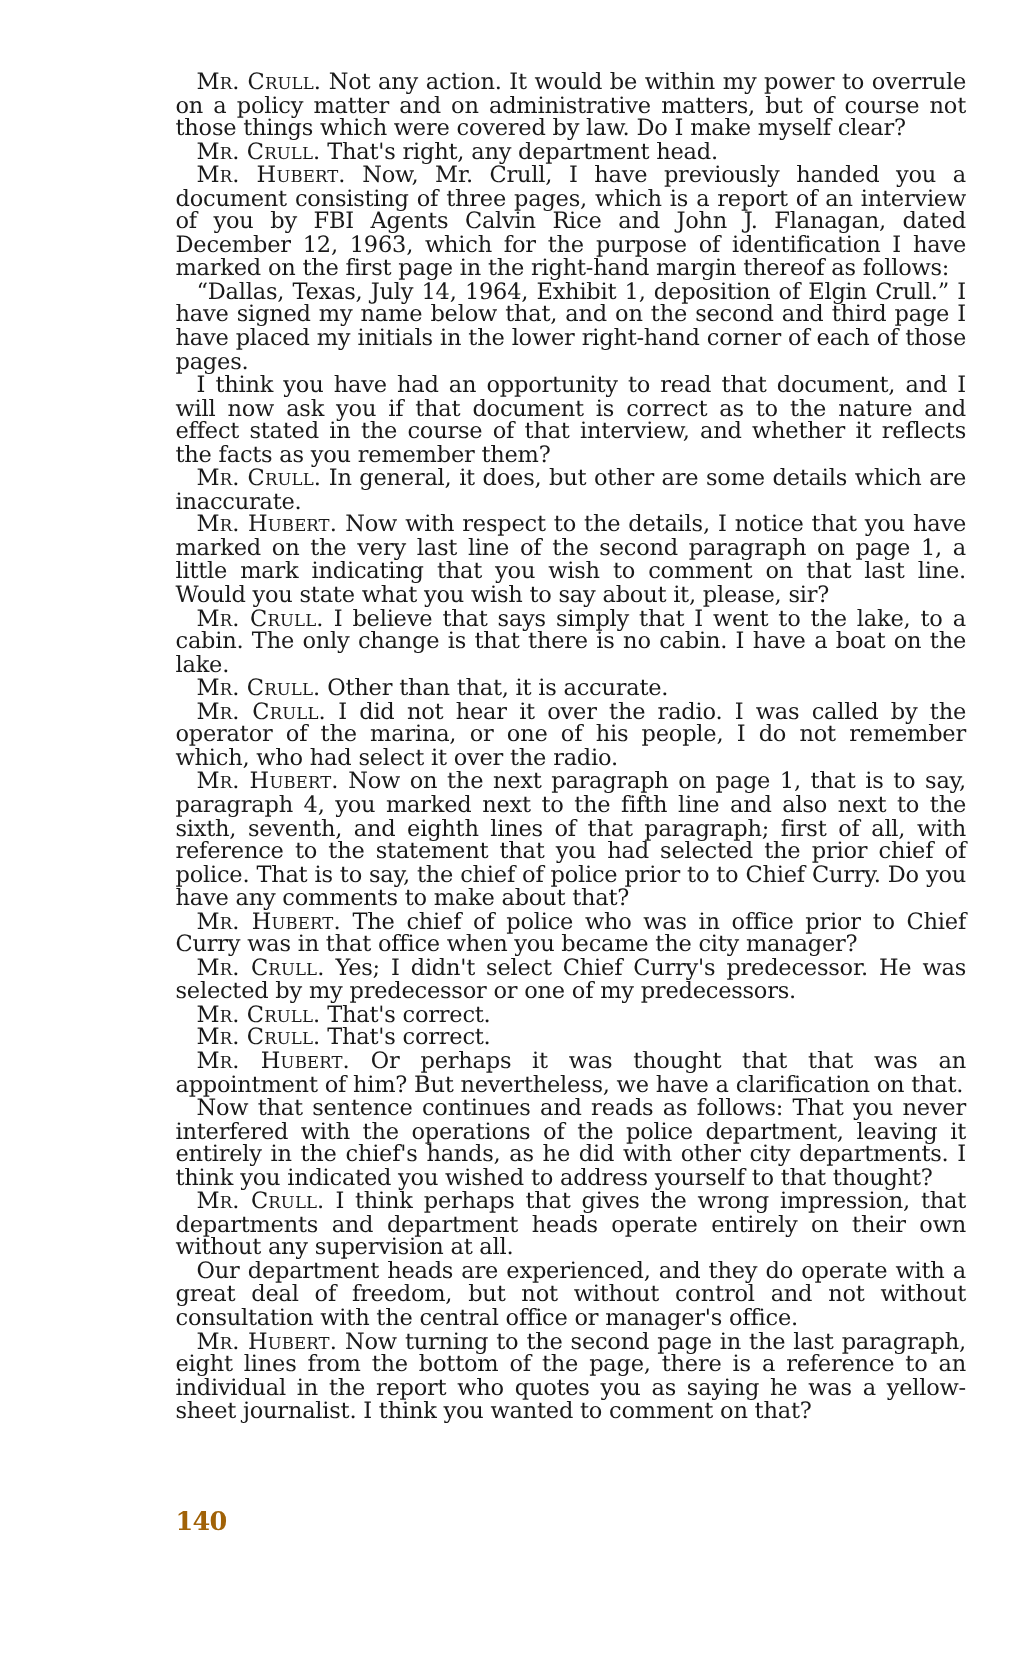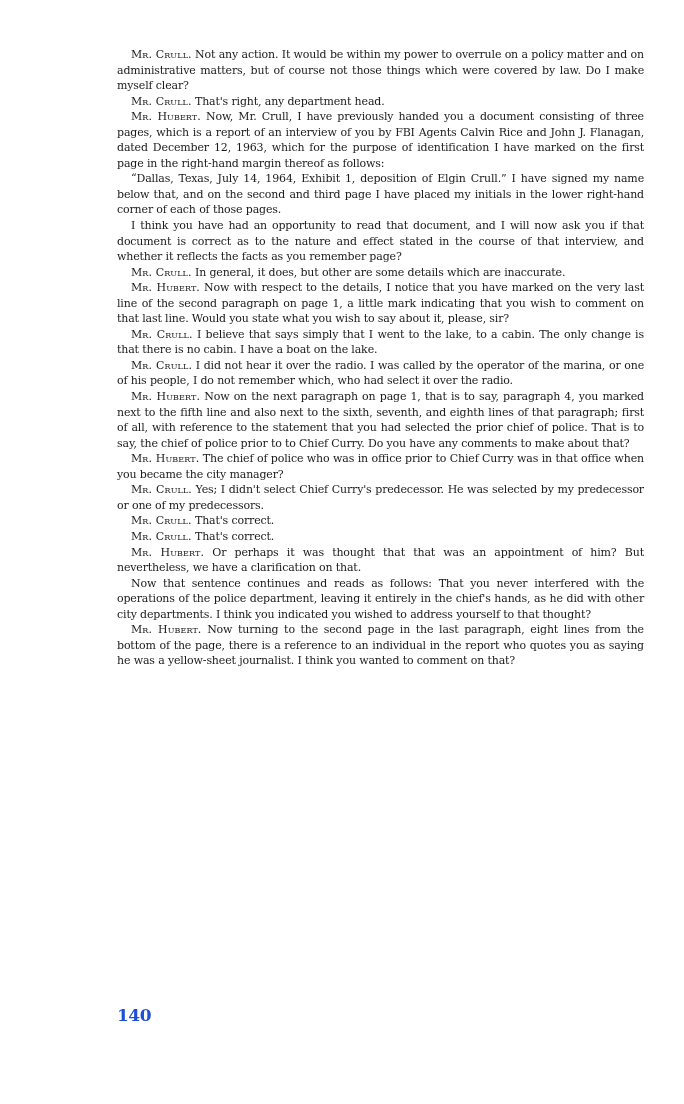--- a/index.html
+++ b/index.html
@@ -16,58 +16,61 @@
       color: #1a1a1a;
     }
     .page {
       position: absolute;
       left: 117px;
       top: 47px;
       width: 527px;
     }
     .para {
       margin: 0;
-      font-size: 11px;
+      font-size: 15px;
       line-height: 15.55px;
       text-align: justify;
       text-indent: 14px;
       letter-spacing: -0.15px;
       word-spacing: 0px;
     }
     .speaker {
       font-variant: small-caps;
       letter-spacing: 0.1px;
     }
     .page-number {
       position: absolute;
       left: 117px;
       top: 1005px;
       font-size: 17px;
       font-weight: bold;
       font-family: "DejaVu Serif", "Liberation Serif", serif;
       letter-spacing: -0.5px;
-      color: #1d4ed8;
+      color: #a16207;
     }
   </style>
 </head>
 <body>
 
 <div class="page">
   <p class="para"><span class="speaker">Mr. Crull.</span><span> Not any action.  It would be within my power to overrule on a policy matter and on administrative matters, but of course not those things which were covered by law.  Do I make myself clear?</span></p>
   <p class="para"><span class="speaker">Mr. Crull.</span><span> That's right, any department head.</span></p>
   <p class="para"><span class="speaker">Mr. Hubert.</span><span> Now, Mr. Crull, I have previously handed you a document consisting of three pages, which is a report of an interview of you by FBI Agents Calvin Rice and John J. Flanagan, dated December 12, 1963, which for the purpose of identification I have marked on the first page in the right-hand margin thereof as follows:</span></p>
   <p class="para"><span class="speaker"></span><span>“Dallas, Texas, July 14, 1964, Exhibit 1, deposition of Elgin Crull.”  I have signed my name below that, and on the second and third page I have placed my initials in the lower right-hand corner of each of those pages.</span></p>
-  <p class="para"><span class="speaker"></span><span>I think you have had an opportunity to read that document, and I will now ask you if that document is correct as to the nature and effect stated in the course of that interview, and whether it reflects the facts as you remember page?</span></p>
+  <p class="para"><span class="speaker"></span><span>I think you have had an opportunity to read that document, and I will now ask you if that document is correct as to the nature and effect stated in the course of that interview, and whether it reflects the facts as you remember them?</span></p>
   <p class="para"><span class="speaker">Mr. Crull.</span><span> In general, it does, but other are some details which are inaccurate.</span></p>
   <p class="para"><span class="speaker">Mr. Hubert.</span><span> Now with respect to the details, I notice that you have marked on the very last line of the second paragraph on page 1, a little mark indicating that you wish to comment on that last line.  Would you state what you wish to say about it, please, sir?</span></p>
   <p class="para"><span class="speaker">Mr. Crull.</span><span> I believe that says simply that I went to the lake, to a cabin.  The only change is that there is no cabin.  I have a boat on the lake.</span></p>
+  <p class="para"><span class="speaker">Mr. Crull.</span><span> Other than that, it is accurate.</span></p>
   <p class="para"><span class="speaker">Mr. Crull.</span><span> I did not hear it over the radio.  I was called by the operator of the marina, or one of his people, I do not remember which, who had select it over the radio.</span></p>
   <p class="para"><span class="speaker">Mr. Hubert.</span><span> Now on the next paragraph on page 1, that is to say, paragraph 4, you marked next to the fifth line and also next to the sixth, seventh, and eighth lines of that paragraph; first of all, with reference to the statement that you had selected the prior chief of police.  That is to say, the chief of police prior to to Chief Curry.  Do you have any comments to make about that?</span></p>
   <p class="para"><span class="speaker">Mr. Hubert.</span><span> The chief of police who was in office prior to Chief Curry was in that office when you became the city manager?</span></p>
   <p class="para"><span class="speaker">Mr. Crull.</span><span> Yes; I didn't select Chief Curry's predecessor.  He was selected by my predecessor or one of my predecessors.</span></p>
   <p class="para"><span class="speaker">Mr. Crull.</span><span> That's correct.</span></p>
   <p class="para"><span class="speaker">Mr. Crull.</span><span> That's correct.</span></p>
   <p class="para"><span class="speaker">Mr. Hubert.</span><span> Or perhaps it was thought that that was an appointment of him? But nevertheless, we have a clarification on that.</span></p>
   <p class="para"><span class="speaker"></span><span>Now that sentence continues and reads as follows: That you never interfered with the operations of the police department, leaving it entirely in the chief's hands, as he did with other city departments.  I think you indicated you wished to address yourself to that thought?</span></p>
+  <p class="para"><span class="speaker">Mr. Crull.</span><span> I think perhaps that gives the wrong impression, that departments and department heads operate entirely on their own without any supervision at all.</span></p>
+  <p class="para"><span class="speaker"></span><span>Our department heads are experienced, and they do operate with a great deal of freedom, but not without control and not without consultation with the central office or manager's office.</span></p>
   <p class="para"><span class="speaker">Mr. Hubert.</span><span> Now turning to the second page in the last paragraph, eight lines from the bottom of the page, there is a reference to an individual in the report who quotes you as saying he was a yellow-sheet journalist.  I think you wanted to comment on that?</span></p>
 </div>
 
 <div class="page-number">140</div>
 
 </body></html>

